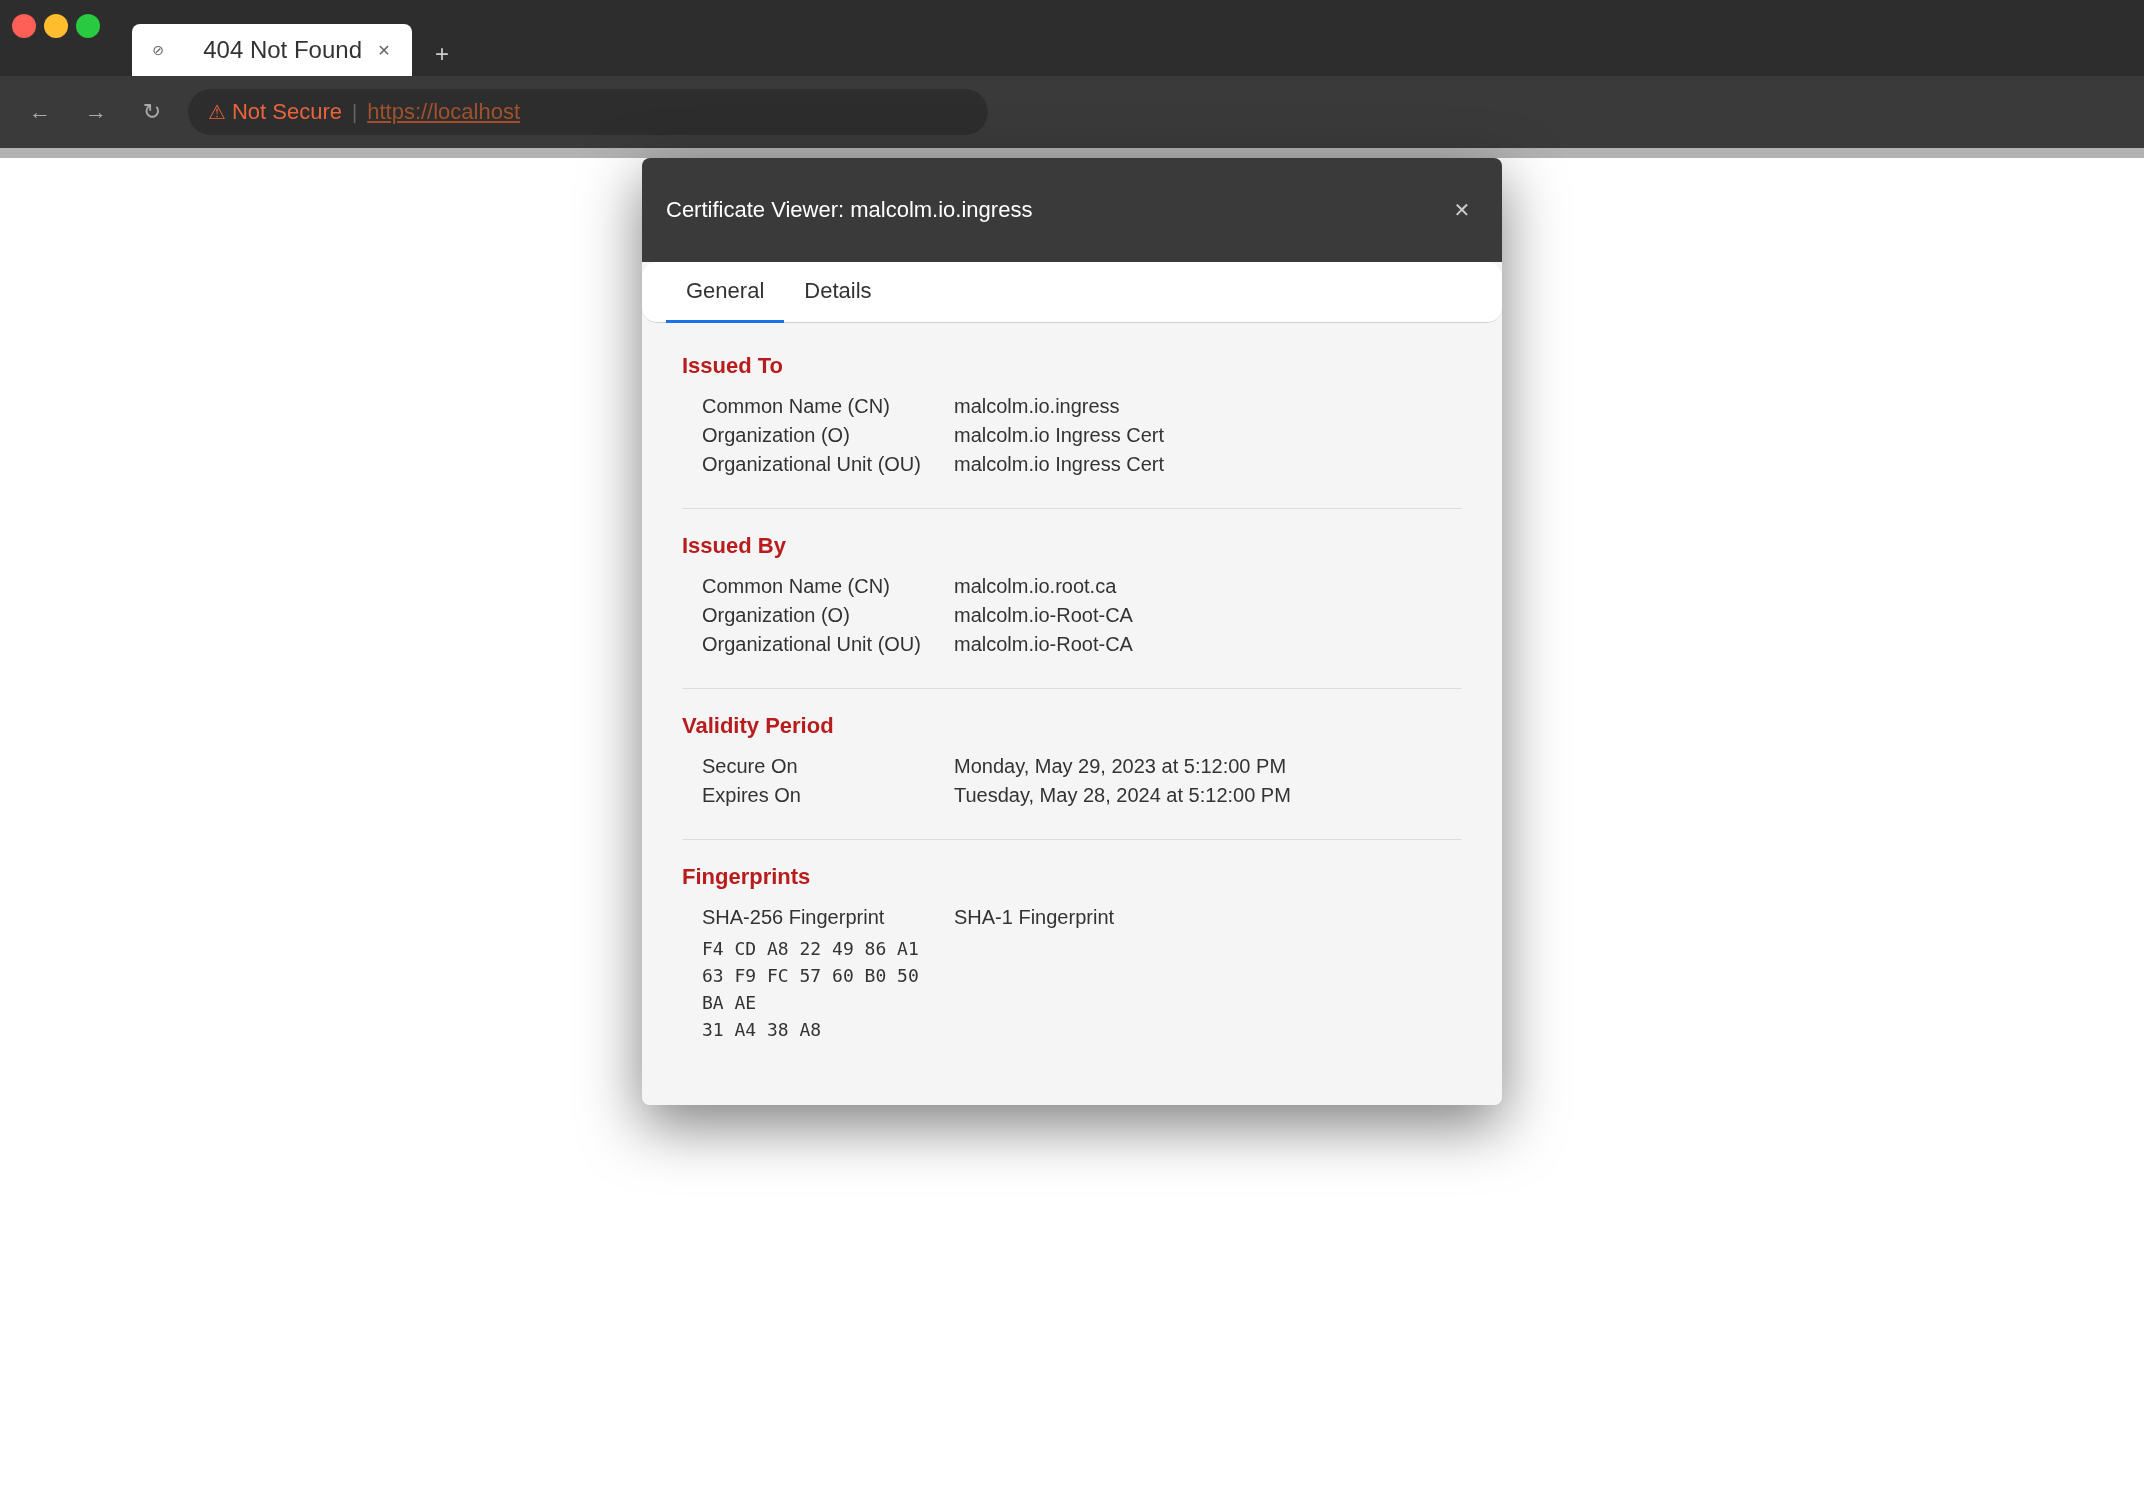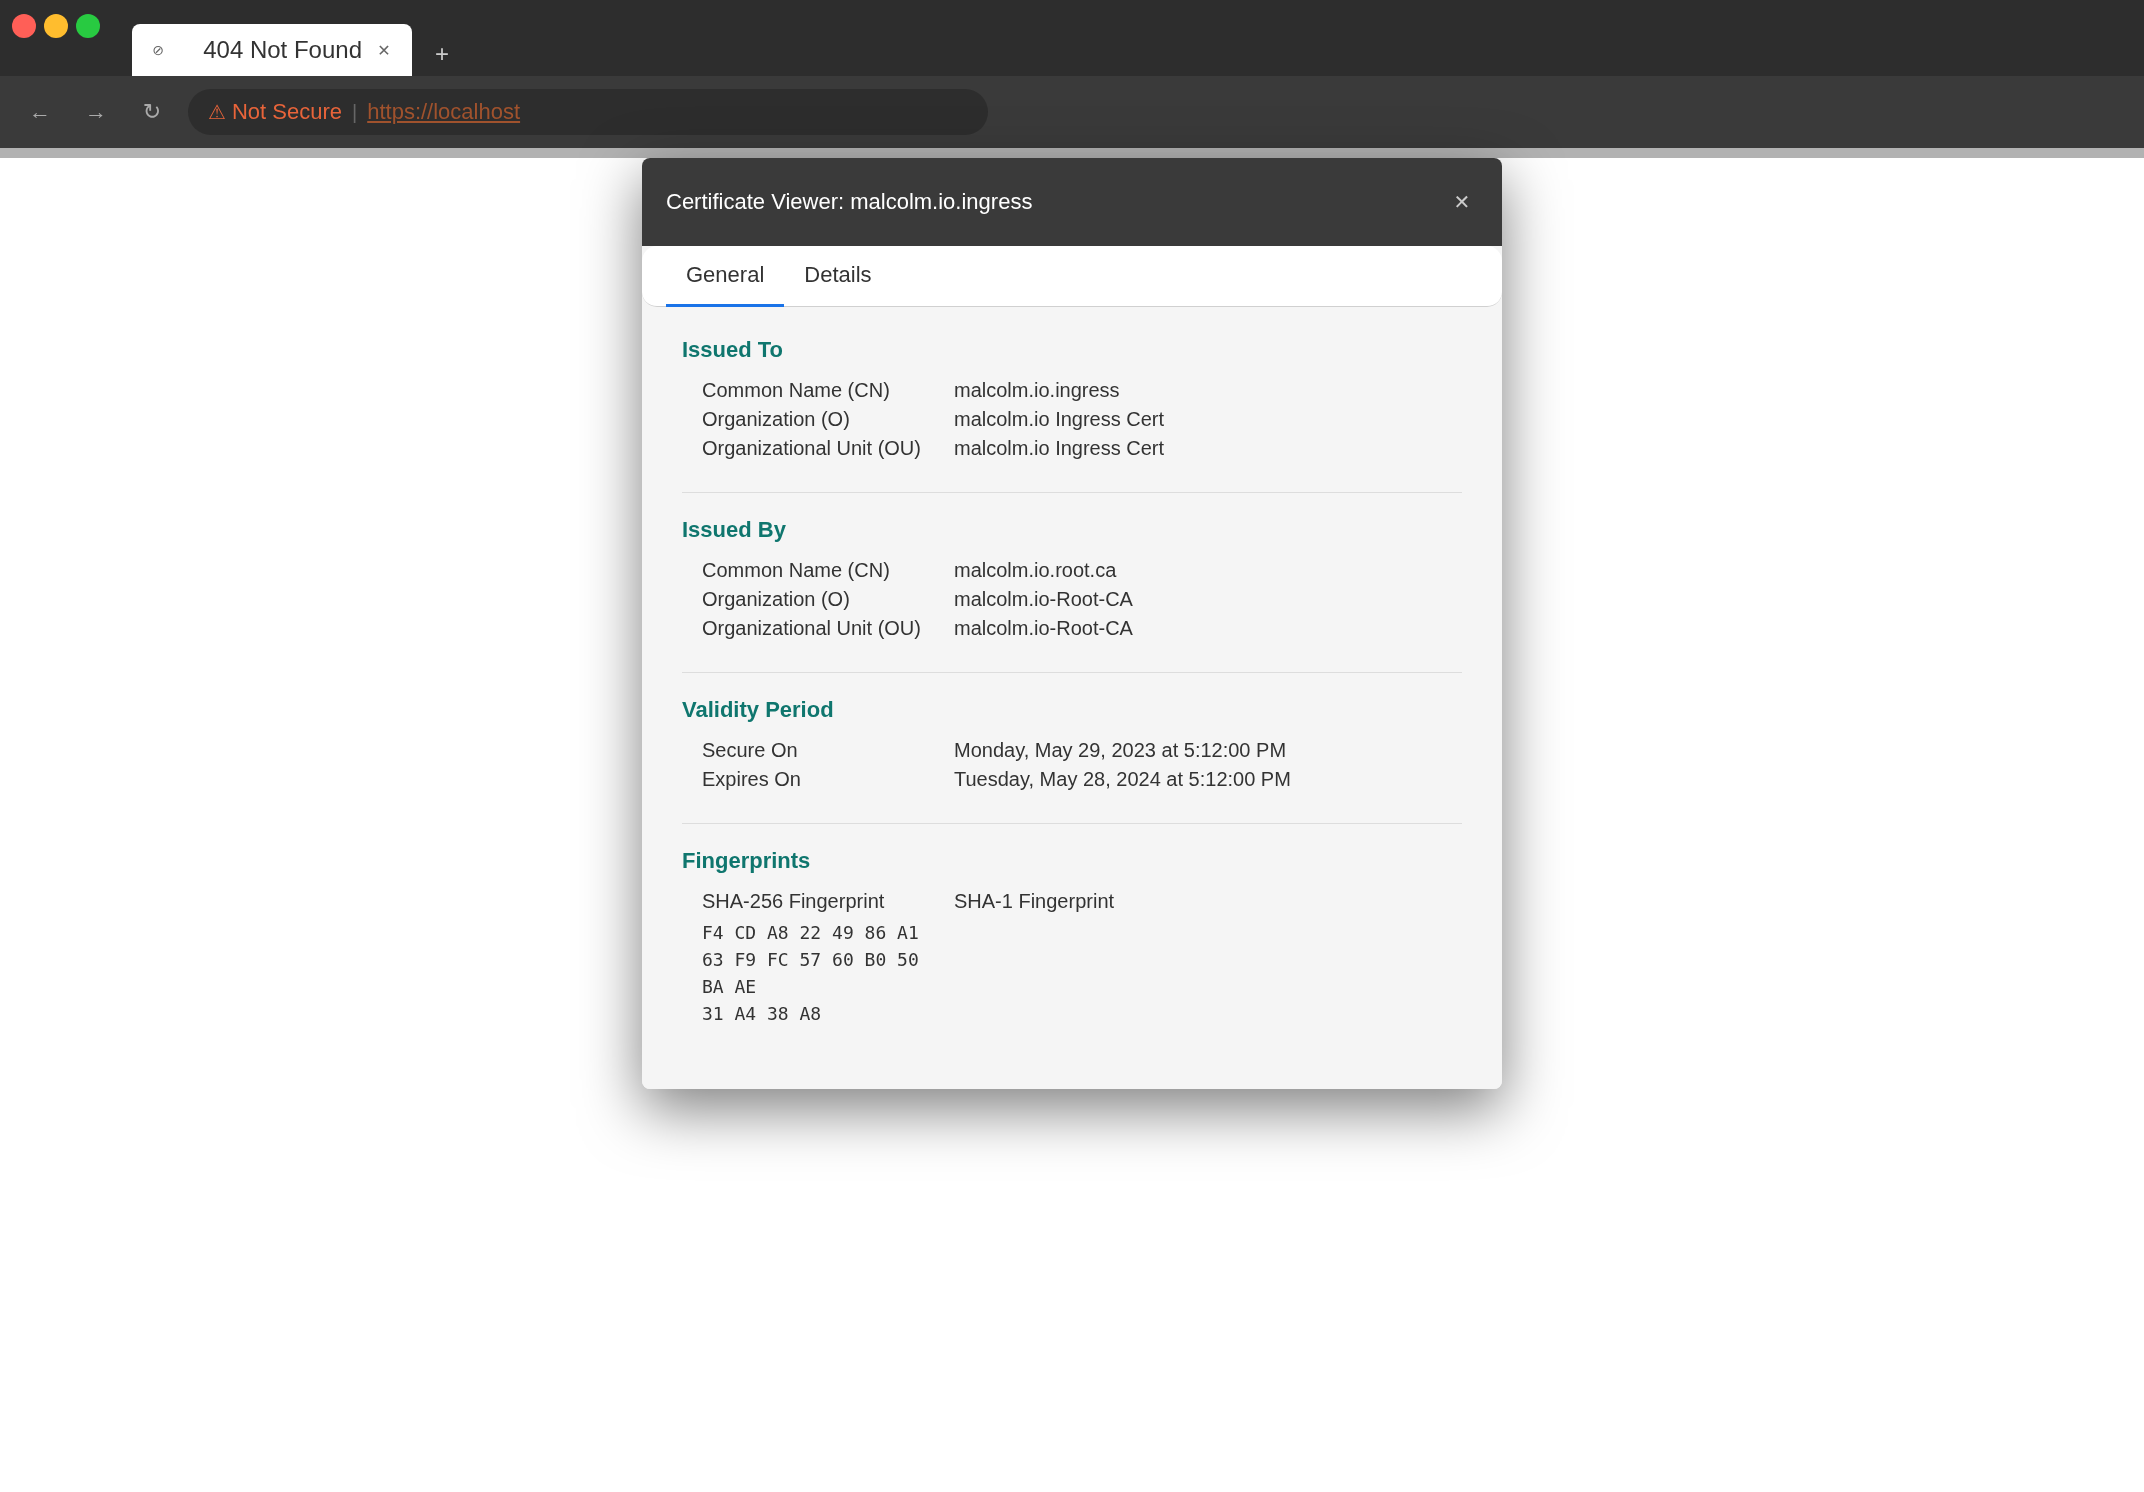--- a/index.html
+++ b/index.html
@@ -187,21 +187,21 @@
     .cert-dialog {
       width: 860px;
       background: #f5f5f5;
       border-radius: 8px;
       box-shadow: 0 20px 60px rgba(0,0,0,0.5);
       overflow: hidden;
     }
 
     .cert-dialog-header {
       background: #3a3a3a;
-      padding: 28px 24px;
+      padding: 36px 24px;
       display: flex;
       align-items: center;
       justify-content: space-between;
     }
 
     .cert-dialog-title {
       color: #ffffff;
       font-size: 22px;
       font-weight: 500;
     }
@@ -247,21 +247,21 @@
       background: #f5f5f5;
     }
 
     .cert-section {
       margin-bottom: 32px;
     }
 
     .cert-section-title {
       font-size: 22px;
       font-weight: 700;
-      color: #0f766e;
+      color: #b91c1c;
       margin-bottom: 16px;
     }
 
     .cert-fields {
       display: grid;
       grid-template-columns: 220px 1fr;
       gap: 6px 32px;
       padding-left: 20px;
     }
 

